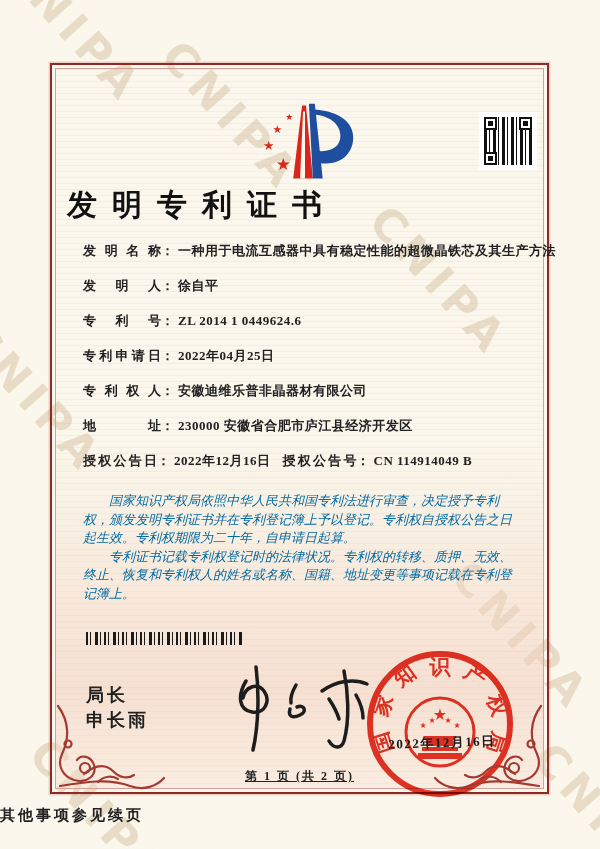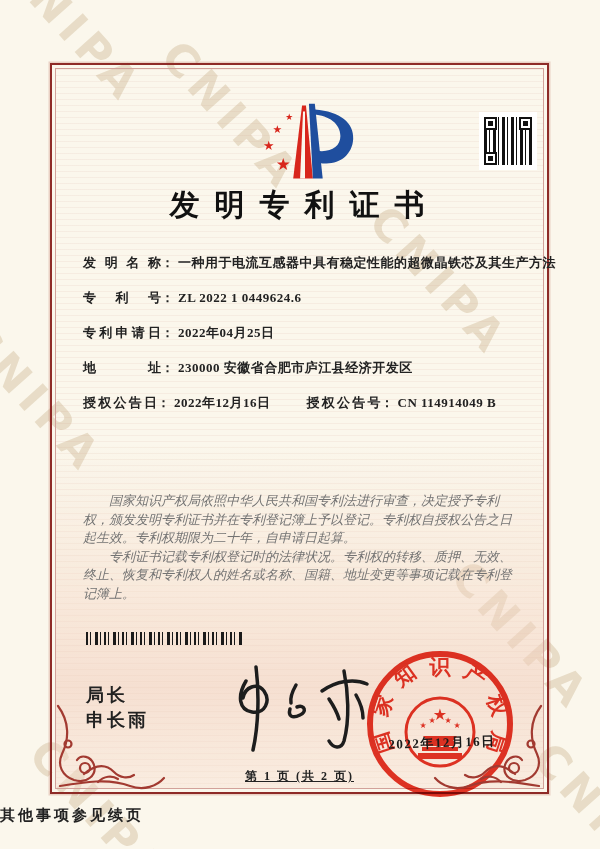--- a/index.html
+++ b/index.html
@@ -30,34 +30,34 @@
   
   .qr{position:absolute;left:427px;top:47px;width:58px;height:58px;background:#fff;box-sizing:border-box;padding:5px;}
   .qr .px{position:relative;width:100%;height:100%;
       background:
         repeating-linear-gradient(90deg,#111 0 3px,rgba(0,0,0,0) 3px 5px,#111 5px 6px,rgba(0,0,0,0) 6px 9px),
         repeating-linear-gradient(0deg,#fff 0 2px,rgba(255,255,255,0) 2px 5px,#fff 5px 6px,rgba(255,255,255,0) 6px 9px);}
   .qr .f{position:absolute;width:13px;height:13px;border:2.5px solid #111;background:#fff;box-sizing:border-box;}
   .qr .f::after{content:"";position:absolute;inset:2px;background:#111;}
   .qr .f1{left:0;top:0;} .qr .f2{right:0;top:0;} .qr .f3{left:0;bottom:0;}
 
-  .title{position:absolute;left:0;right:5px;top:120px;text-align:center;font-size:30px;font-weight:bold;
+  .title{position:absolute;left:0;right:5px;top:120px;text-align:left;font-size:30px;font-weight:bold;
          letter-spacing:15px;text-indent:15px;color:#111;}
 
   
-  .fields{position:absolute;left:31px;top:189px;right:22px;}
+  .fields{position:absolute;left:31px;top:177px;right:22px;}
   .frow{height:21px;margin-bottom:14px;font-size:13px;font-weight:600;white-space:nowrap;}
   .flabel{display:inline-block;width:78px;text-align:justify;text-align-last:justify;vertical-align:bottom;}
   .flabel.small{width:74px;}
   .colon{display:inline-block;margin-right:4px;}
   .fval{letter-spacing:.5px;}
-  .second{margin-left:36px;}
+  .second{margin-left:12px;}
 
   .paras{position:absolute;left:31px;right:26px;top:427px;font-size:13px;line-height:18.5px;
-         font-style:italic;font-weight:500;color:#737373;}
+         font-style:italic;font-weight:500;color:#0369a1;}
   .paras p{margin:0;text-indent:2em;}
 
   .barcode{position:absolute;left:34px;top:567px;width:158px;height:13px;
       background:repeating-linear-gradient(90deg,#1b1b1b 0 2px,rgba(0,0,0,0) 2px 4px,#1b1b1b 4px 5px,
                  rgba(0,0,0,0) 5px 9px,#1b1b1b 9px 12px,rgba(0,0,0,0) 12px 14px,#1b1b1b 14px 15px,rgba(0,0,0,0) 15px 18px);}
 
   .signer{position:absolute;left:34px;top:618px;font-size:18px;font-weight:bold;letter-spacing:3px;line-height:25px;
           font-family:"Liberation Sans","DejaVu Sans",sans-serif;}
   .signature{position:absolute;left:166px;top:596px;}
 
@@ -111,24 +111,30 @@
       </div>
     </div>
 
     <div class="title">发明专利证书</div>
 
     <div class="fields">
       <div class="frow">
         <span class="flabel">发明名称</span><span class="colon">：</span><span class="fval">一种用于电流互感器中具有稳定性能的超微晶铁芯及其生产方法</span>
       </div>
       <div class="frow">
-        <span class="flabel">专利号</span><span class="colon">：</span><span class="fval">ZL 2022 1 0449624.6</span>
+        <span class="flabel">发明人</span><span class="colon">：</span><span class="fval">徐自平</span>
+      </div>
+      <div class="frow">
+        <span class="flabel">专利号</span><span class="colon">：</span><span class="fval">ZL 2014 1 0449624.6</span>
       </div>
       <div class="frow">
         <span class="flabel">专利申请日</span><span class="colon">：</span><span class="fval">2022年04月25日</span>
+      </div>
+      <div class="frow">
+        <span class="flabel">专利权人</span><span class="colon">：</span><span class="fval">安徽迪维乐普非晶器材有限公司</span>
       </div>
       <div class="frow">
         <span class="flabel">地址</span><span class="colon">：</span><span class="fval">230000 安徽省合肥市庐江县经济开发区</span>
       </div>
       <div class="frow">
         <span class="flabel small">授权公告日</span><span class="colon">：</span><span class="fval">2022年12月16日</span><span class="flabel small second">授权公告号</span><span class="colon">：</span><span class="fval">CN 114914049 B</span>
       </div>
     </div>
 
     <div class="paras">

